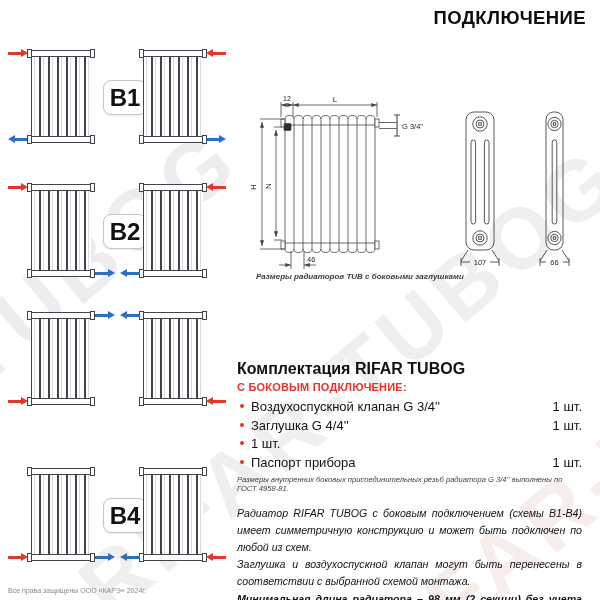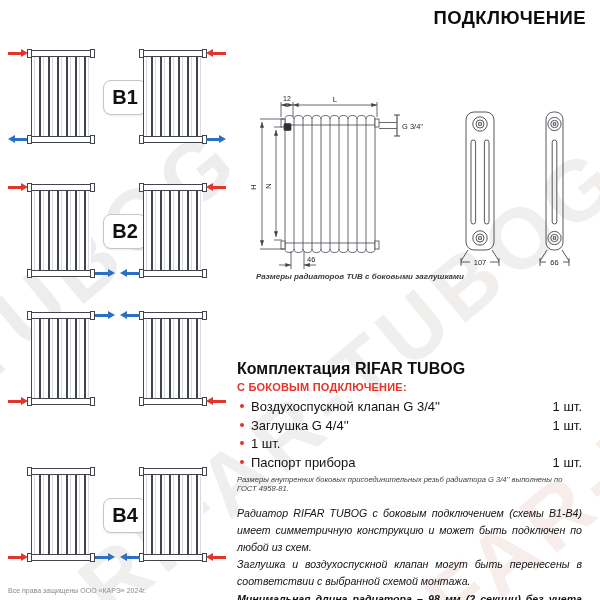--- a/index.html
+++ b/index.html
@@ -19,21 +19,21 @@
        border:1px solid #41454b;box-sizing:border-box;}
   .hdr.t{top:0}.hdr.b{bottom:0}
   .cap{position:absolute;width:5px;height:9px;background:#fff;border:1px solid #41454b;box-sizing:border-box;}
   .cap.tl{left:-1px;top:-1px}.cap.tr{right:-1px;top:-1px}
   .cap.bl{left:-1px;bottom:-1px}.cap.br{right:-1px;bottom:-1px}
   .tubes{position:absolute;top:6px;bottom:6px;left:3px;right:3px;
          background:repeating-linear-gradient(to right,#41454b 0 1px,#ffffff 1px 3px,
            #d7dade 3px 4px,#ffffff 4px 8px,#41454b 8px 9px);}
   .badge{position:absolute;left:95px;top:30px;width:42px;height:33px;background:#fff;
          border:1px solid #c6c6c6;border-radius:8px;box-shadow:0 1px 2px rgba(0,0,0,.08);
-         font-weight:800;font-size:20px;line-height:33px;text-align:center;color:#111;}
+         font-weight:800;font-size:24px;line-height:33px;text-align:center;color:#111;}
   .arr{position:absolute;width:20px;height:9px;}
   .arr::before{content:"";position:absolute;top:3.2px;height:2.6px;background:currentColor;}
   .arr.dr::before{left:0;right:6px}
   .arr.dr::after{content:"";position:absolute;right:0;top:0;
      border-left:7px solid currentColor;border-top:4.5px solid transparent;border-bottom:4.5px solid transparent;}
   .arr.dl::before{left:6px;right:0}
   .arr.dl::after{content:"";position:absolute;left:0;top:0;
      border-right:7px solid currentColor;border-top:4.5px solid transparent;border-bottom:4.5px solid transparent;}
   .red{color:#e2352b}.blue{color:#2d6fc3}
   

